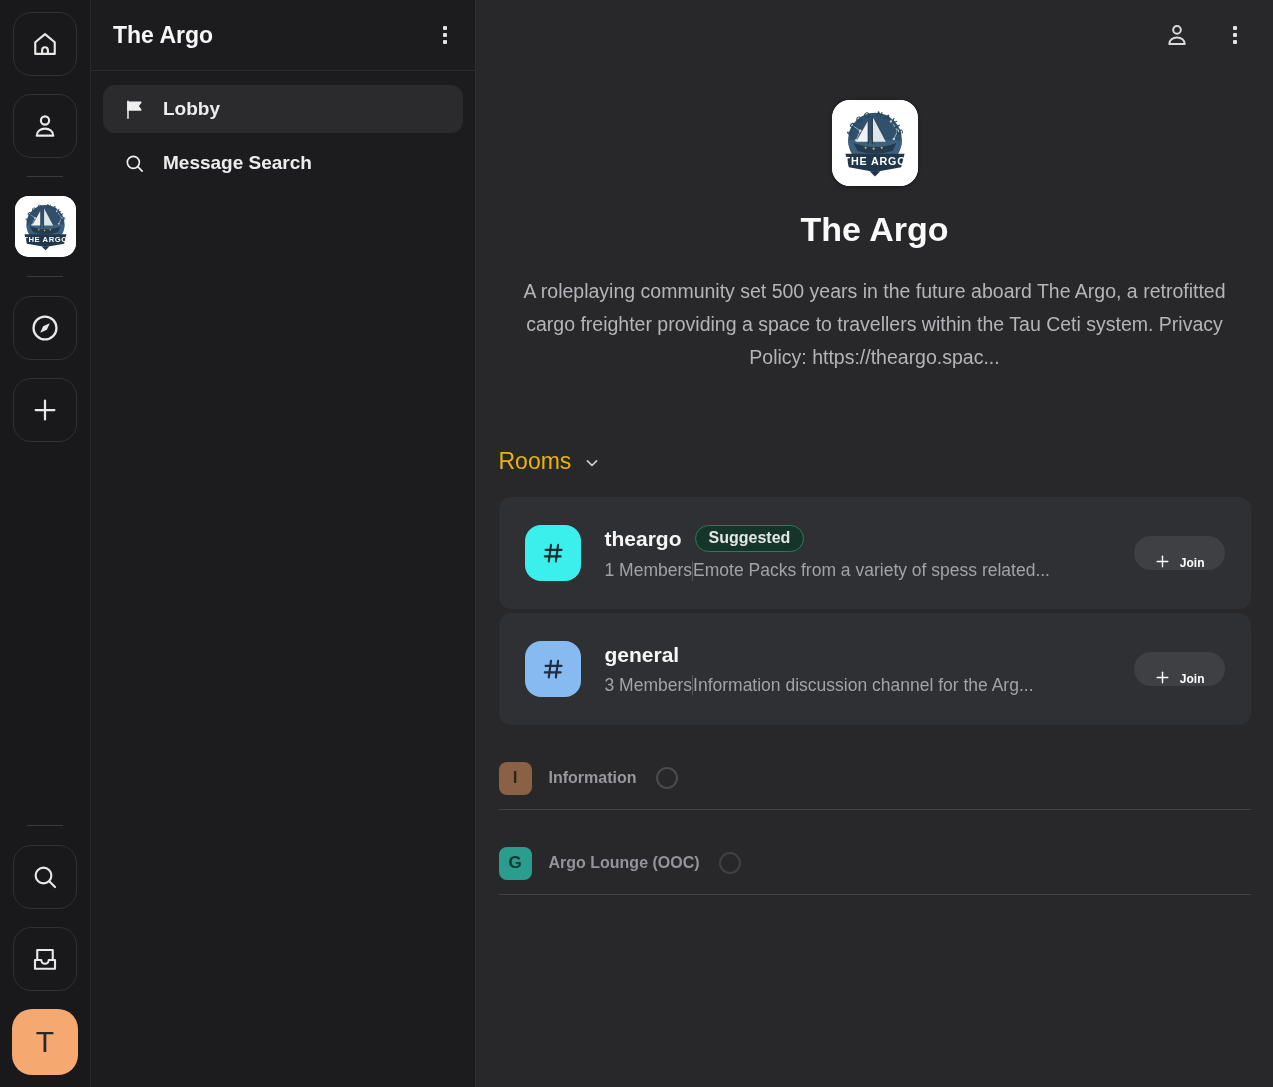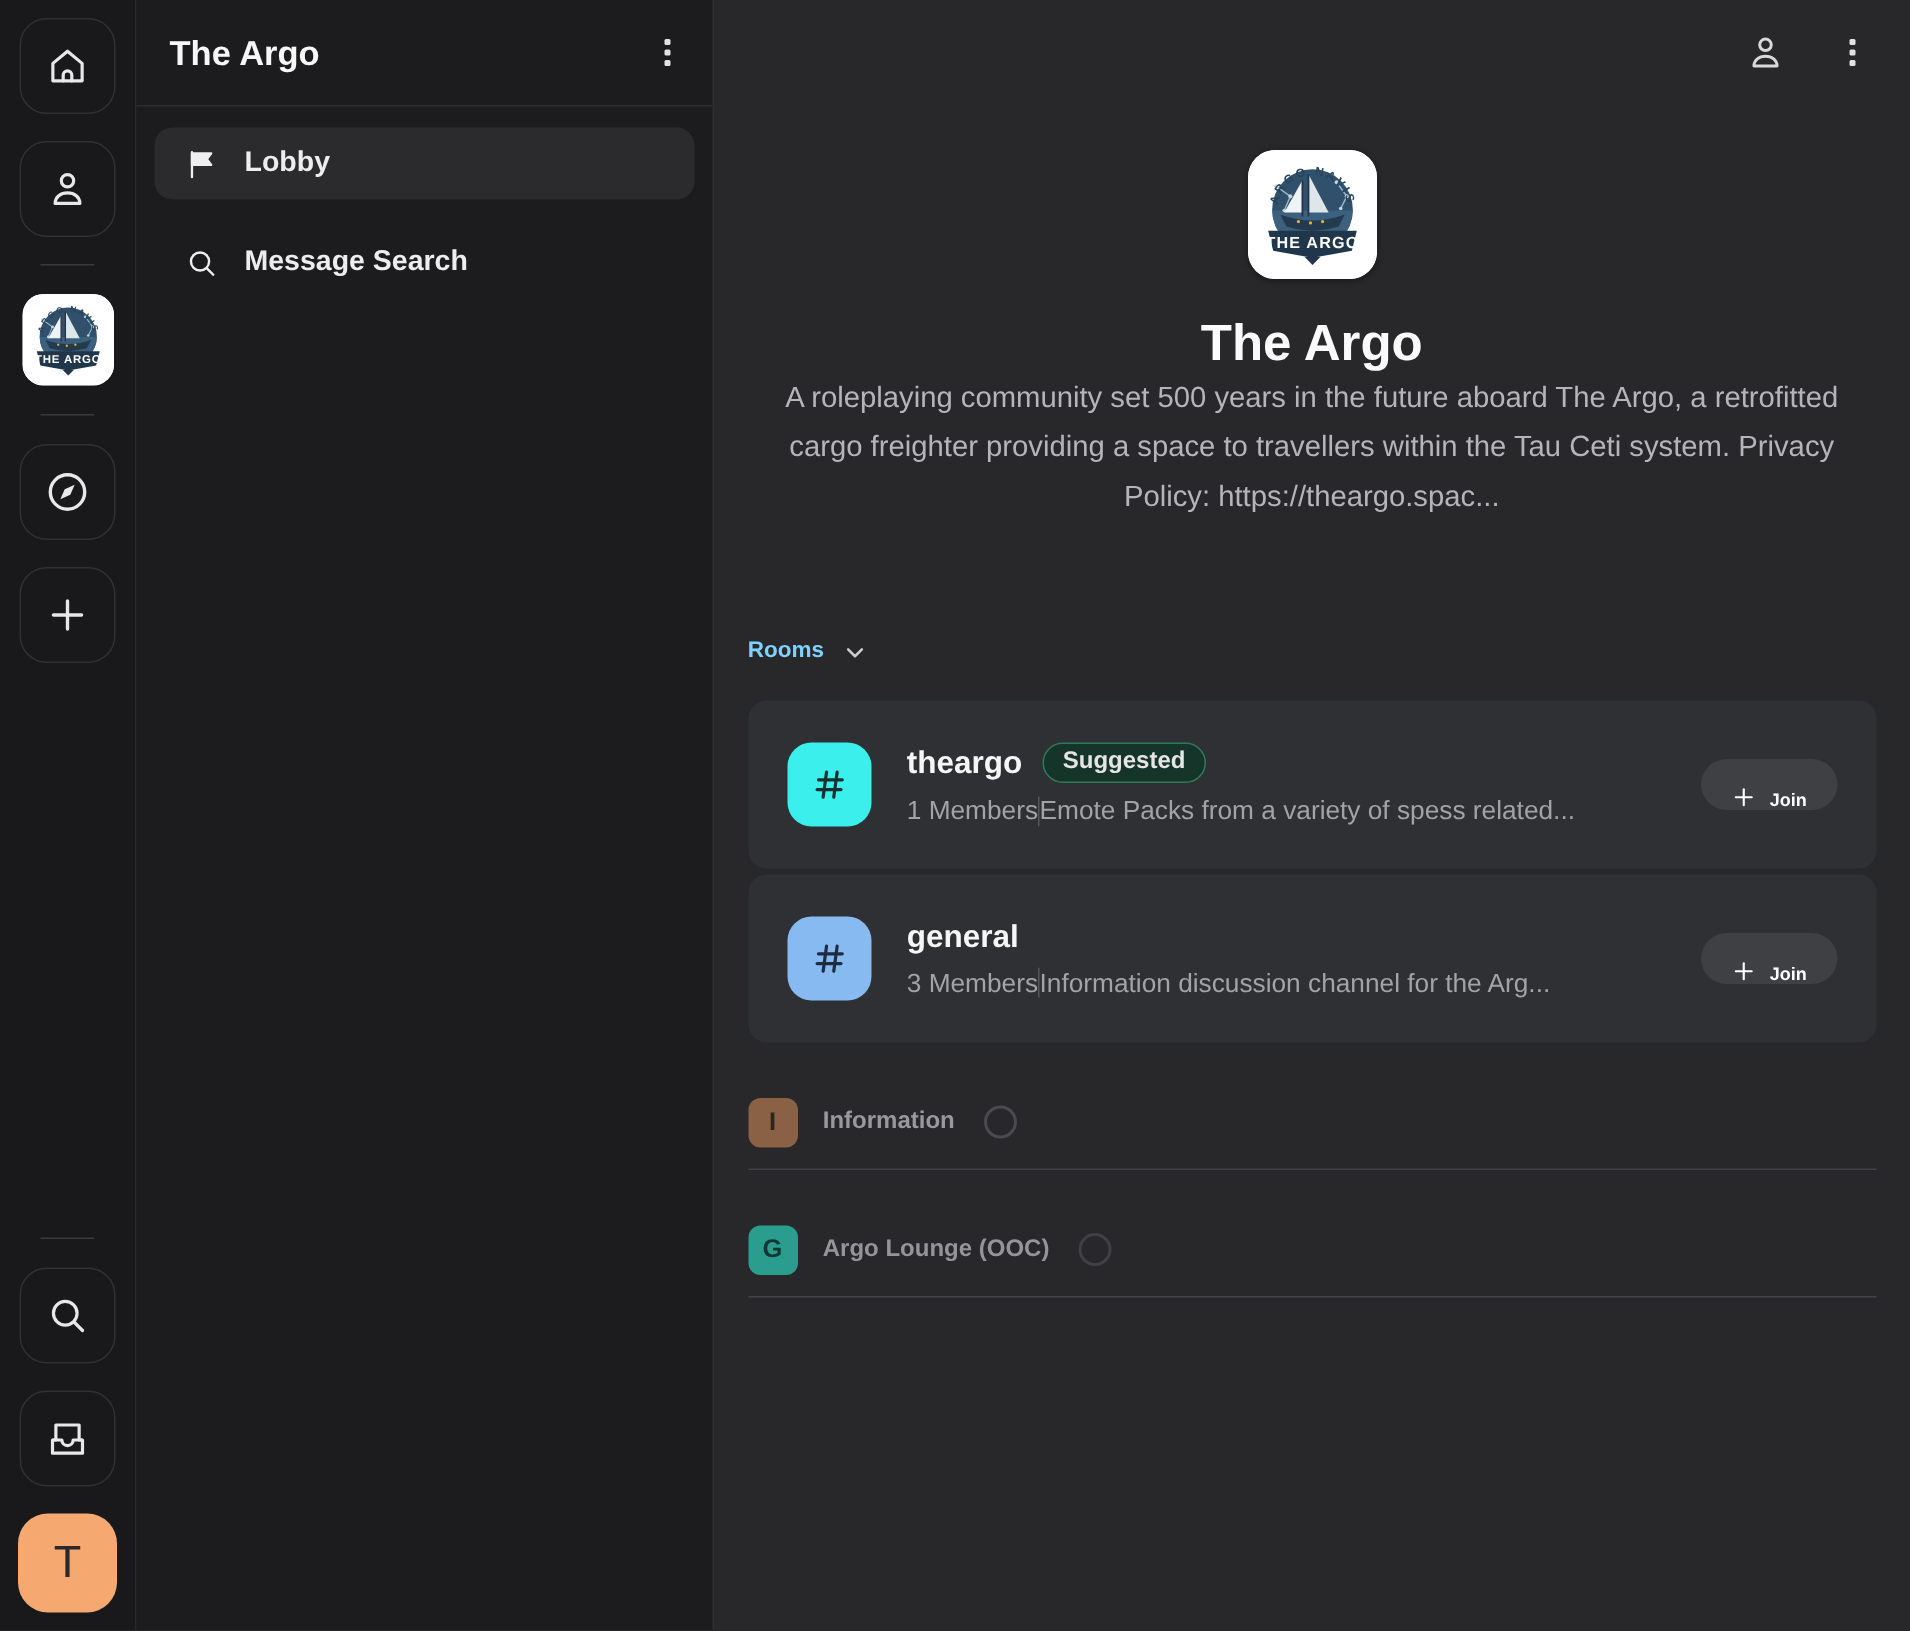--- a/index.html
+++ b/index.html
@@ -78,21 +78,21 @@
   .panel-title {
     font-size: 23px; font-weight: 700; color: #f7f7f7;
     flex: 1;
   }
   .kebab-btn {
     background: none; border: none; cursor: pointer;
     display: flex; flex-direction: column; gap: 3px;
     padding: 6px;
   }
   .kebab-dot { width: 4px; height: 4px; background: #e2e2e2; border-radius: 1px; }
-  .panel-list { padding: 14px 12px; display: flex; flex-direction: column; gap: 18px; }
+  .panel-list { padding: 14px 12px; display: flex; flex-direction: column; gap: 6px; }
   .panel-item {
     height: 48px;
     display: flex; align-items: center; gap: 17px;
     padding: 0 20px;
     border-radius: 12px;
     cursor: pointer;
     color: #ededed;
   }
   .panel-item.active { background: #2b2b2e; }
   .panel-item-label { font-size: 19px; font-weight: 600; }
@@ -114,32 +114,32 @@
   .main-content { width: 752px; margin: 0 auto; }
 
   .space-hero { display: flex; flex-direction: column; align-items: center; text-align: center; }
   .space-avatar-lg {
     width: 86px; height: 86px; border-radius: 18px; overflow: hidden;
     margin-top: 30px; background: #fff;
     box-shadow: 0 1px 4px rgba(0,0,0,0.4);
   }
   .space-title { margin-top: 24px; font-size: 34px; font-weight: 700; color: #fafafa; }
   .space-desc {
-    margin-top: 0;
+    margin-top: 26px;
     font-size: 19.5px; line-height: 33px;
     color: #b5b5b9;
     max-width: 706px;
   }
 
   .rooms-header {
     margin-top: 74px;
     display: flex; align-items: center; gap: 11px;
     cursor: pointer;
   }
-  .rooms-title { font-size: 15px; font-weight: 700; color: #7dd3fc; }
+  .rooms-title { font-size: 23px; font-weight: 400; color: #eab308; }
   .rooms-header .chev { color: #cfcfcf; display: flex; margin-top: 3px; }
 
   .room-card {
     margin-top: 22px;
     background: #2e3033;
     border-radius: 12px;
     height: 112px;
     display: flex; align-items: center;
     padding: 0 26px;
     cursor: pointer;

